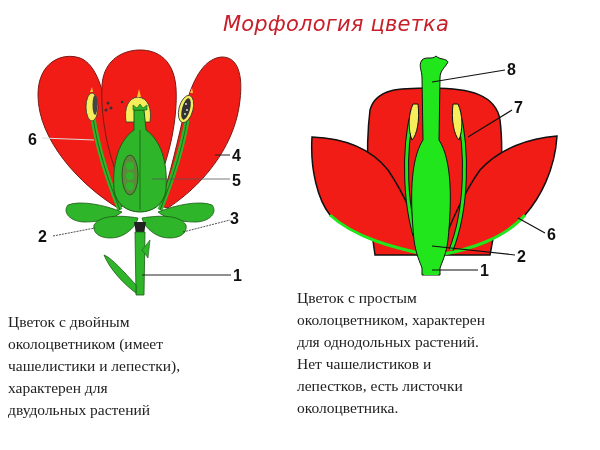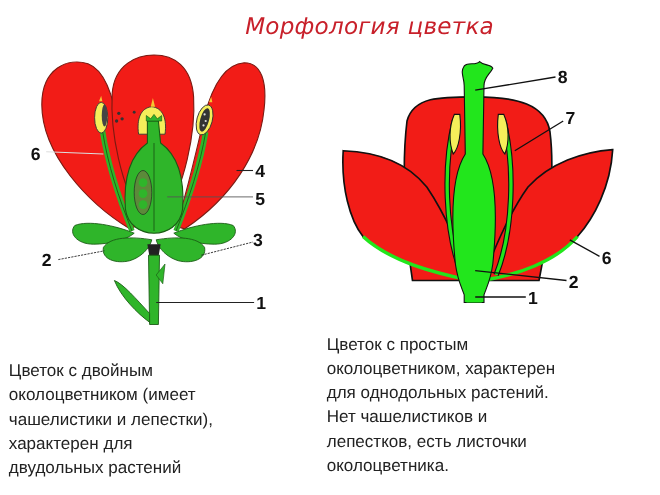--- a/index.html
+++ b/index.html
@@ -10,22 +10,22 @@
   .title {
     position: absolute; left: 0; top: 12px; width: 600px; text-align: center;
     font-family: "DejaVu Sans", sans-serif; font-style: italic; font-size: 21px;
     color: #c8202a; letter-spacing: 0.2px; padding-left: 36px;
   }
   svg.diagram { position: absolute; left: 0; top: 0; }
   .label-num {
     font-family: "Liberation Sans", sans-serif; font-weight: bold; font-size: 16px; fill: #111;
   }
   .caption {
-    position: absolute; font-family: Liberation Sans, sans-serif; font-size: 15.5px;
-    line-height: 22px; color: #222; white-space: pre-line; margin-top: 16px;
+    position: absolute; font-family: Liberation Serif, serif; font-size: 15.5px;
+    line-height: 22px; color: #222; white-space: pre-line;
   }
   #caption-left { left: 8px; top: 311px; width: 270px; }
   #caption-right { left: 297px; top: 287px; width: 300px; }
 </style>
 </head>
 <body>
 
 <div class="title">Морфология цветка</div>
 
 <svg class="diagram" width="600" height="450" viewBox="0 0 600 450">

